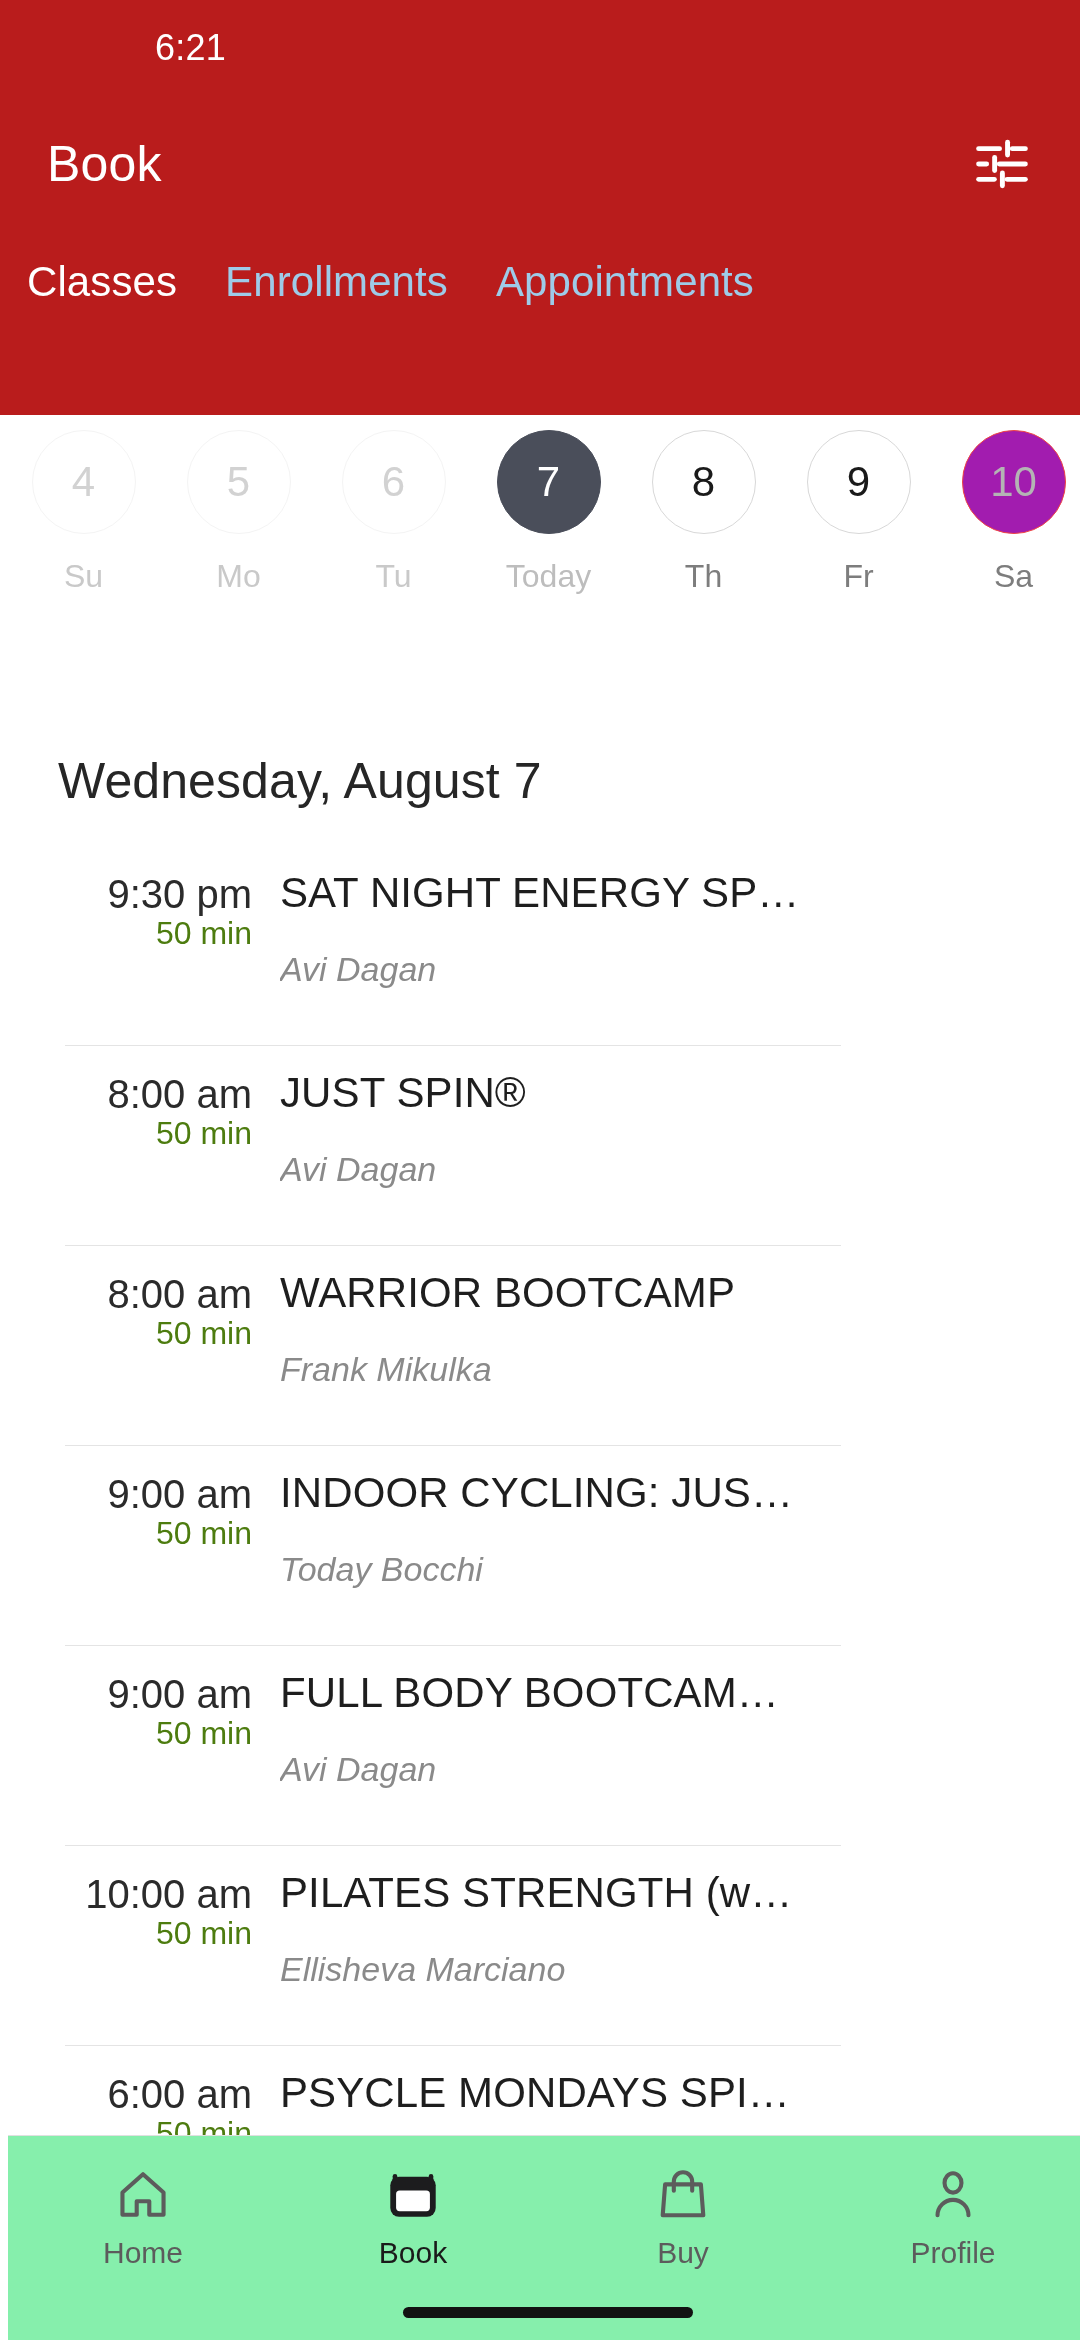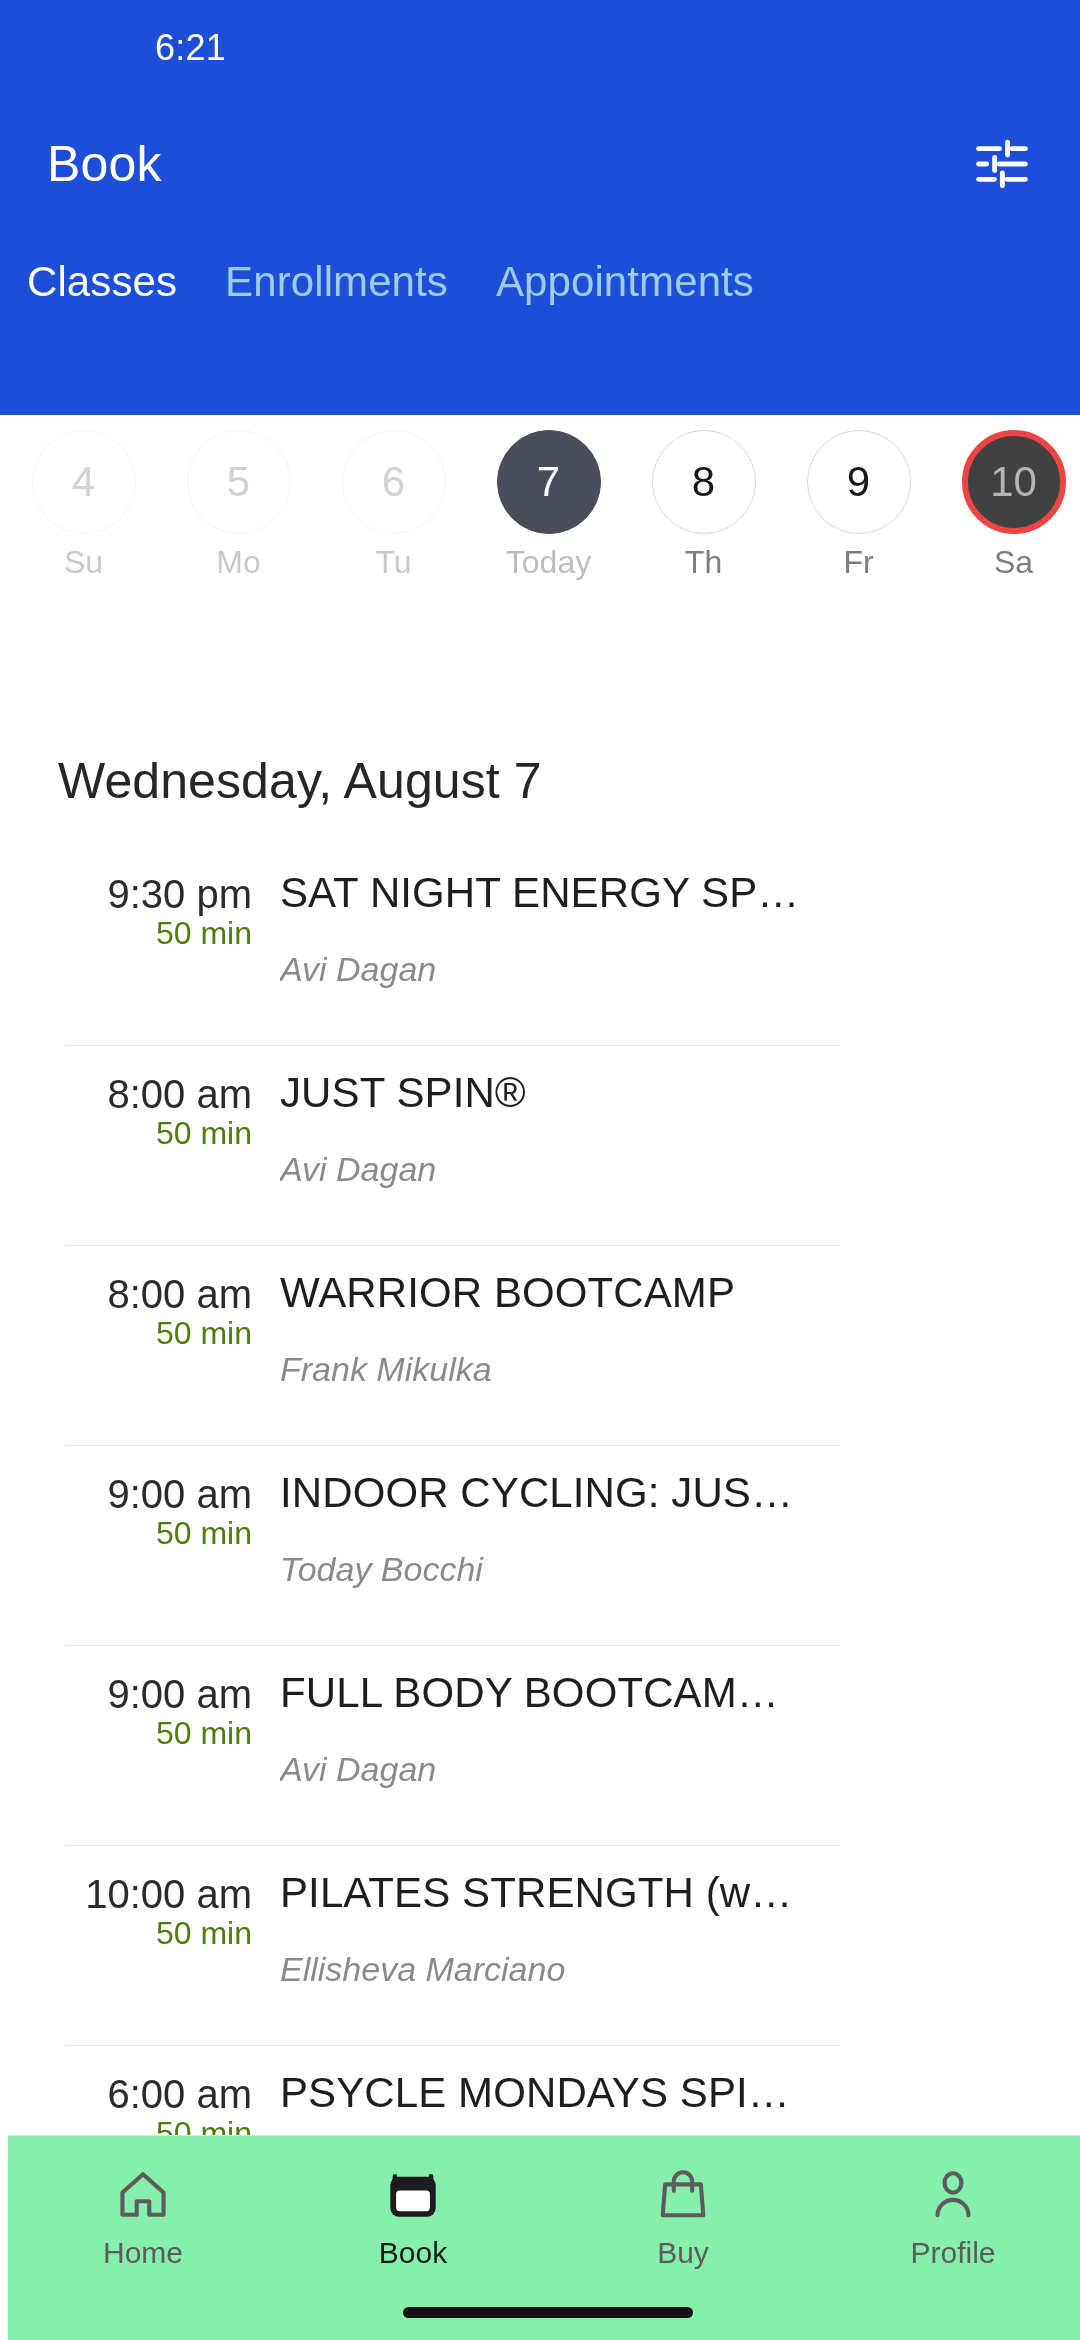--- a/index.html
+++ b/index.html
@@ -9,21 +9,21 @@
     font-family:"Liberation Sans", sans-serif;
     -webkit-font-smoothing:antialiased;
     overflow:hidden;
   }
 
   .phone { position:relative; width:1080px; height:2340px; background:#ffffff; }
 
   
   .header {
     position:absolute; top:0; left:0; width:1080px; height:415px;
-    background:#1d4ed8;
+    background:#b91c1c;
     text-align:center;
   }
   .statusbar {
     position:absolute; top:0; left:0; width:100%; height:104px;
   }
   .status-time {
     position:absolute; left:155px; top:48px;
     transform:translateY(-50%);
     color:#ffffff; font-size:36px; font-weight:400; letter-spacing:0.2px;
   }
@@ -60,22 +60,22 @@
     display:flex; flex-direction:column; align-items:center;
   }
   .daycircle {
     width:104px; height:104px; border-radius:50%;
     display:flex; align-items:center; justify-content:center;
     font-size:42px; font-weight:400; line-height:1;
   }
   .daycircle.disabled { color:#D2D2D2; background:#ffffff; border:1px solid #F4F4F4; }
   .daycircle.selected  { color:#ffffff; background:#4A4E5A; border:1px solid #4A4E5A; }
   .daycircle.enabled   { color:#1A1A1A; background:#ffffff; border:1px solid #D8D8D8; }
-  .daycircle.shaded    { color:#B4B4B4; background:#404040; border:6px solid #ef4444; }
-  .daylabel { margin-top:12px; font-size:32px; color:#C9C9C9; line-height:1; }
+  .daycircle.shaded    { color:#B4B4B4; background:#a21caf; border:1px solid #ef4444; }
+  .daylabel { margin-top:26px; font-size:32px; color:#C9C9C9; line-height:1; }
   .daylabel.dark { color:#7D7D7D; }
   .daylabel.today { color:#BDBDBD; }
 
   
   .dayheading {
     position:absolute; top:752px; left:58px;
     font-size:50px; color:#262626; font-weight:400; letter-spacing:0.1px;
   }
 
   

